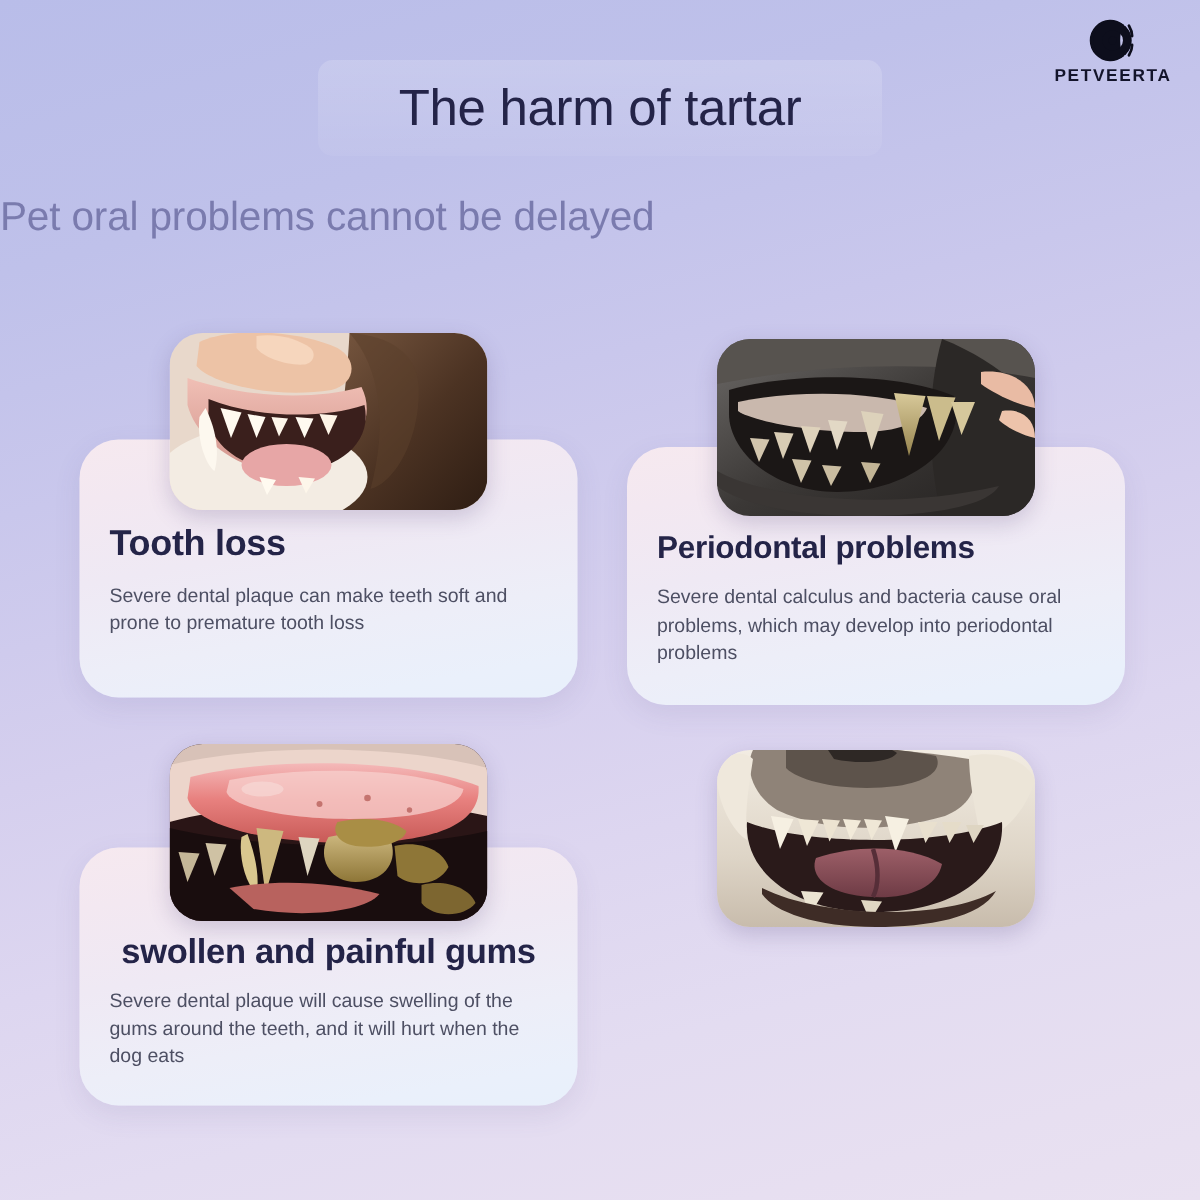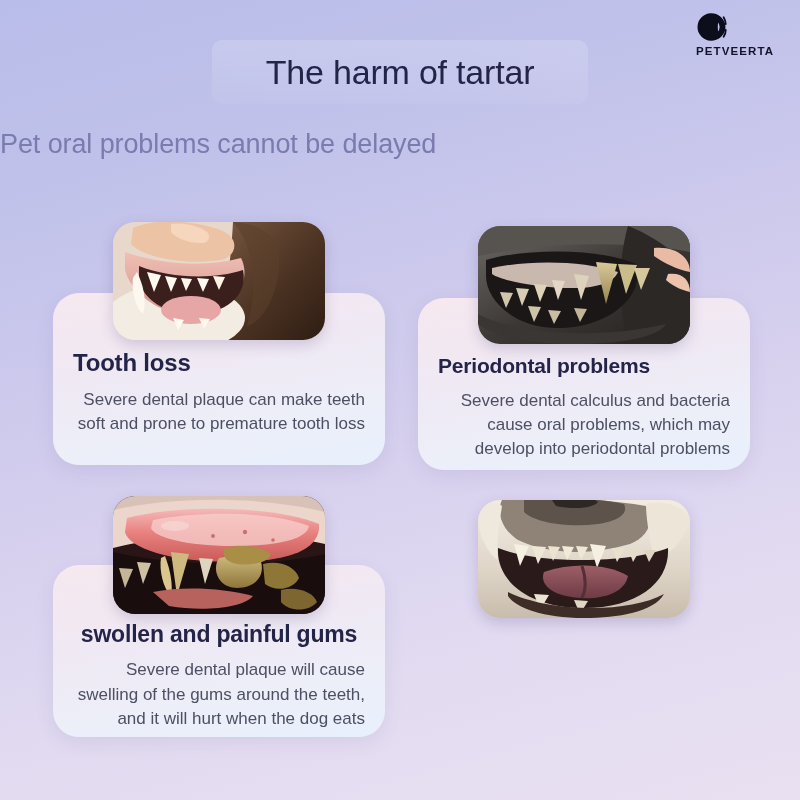--- a/index.html
+++ b/index.html
@@ -32,20 +32,21 @@
   }
 
   
   #logo {
     position: absolute;
     top: 10px;
     right: 12px;
     width: 92px;
     display: flex;
     flex-direction: column;
+    align-items: center;
   }
   #logo-mark {
     width: 34px;
     height: 34px;
     display: block;
   }
   #logo-word {
     margin-top: 2px;
     font-size: 11.5px;
     font-weight: 700;
@@ -115,25 +116,25 @@
   .card-title {
     text-align: left;
     font-size: 24px;
     font-weight: 700;
     color: #242448;
     line-height: 1.15;
     letter-spacing: -0.2px;
   }
   .card-body {
     margin-top: 11px;
-    font-size: 17px;
+    font-size: 13px;
     font-weight: 400;
     color: #4d4f63;
     line-height: 1.42;
-    text-align: right;
+    text-align: left;
   }
   .card-title.left { text-align: center; }
 
   
   .thumb {
     position: absolute;
     width: 212px;
     height: 118px;
     border-radius: 22px;
     overflow: hidden;

